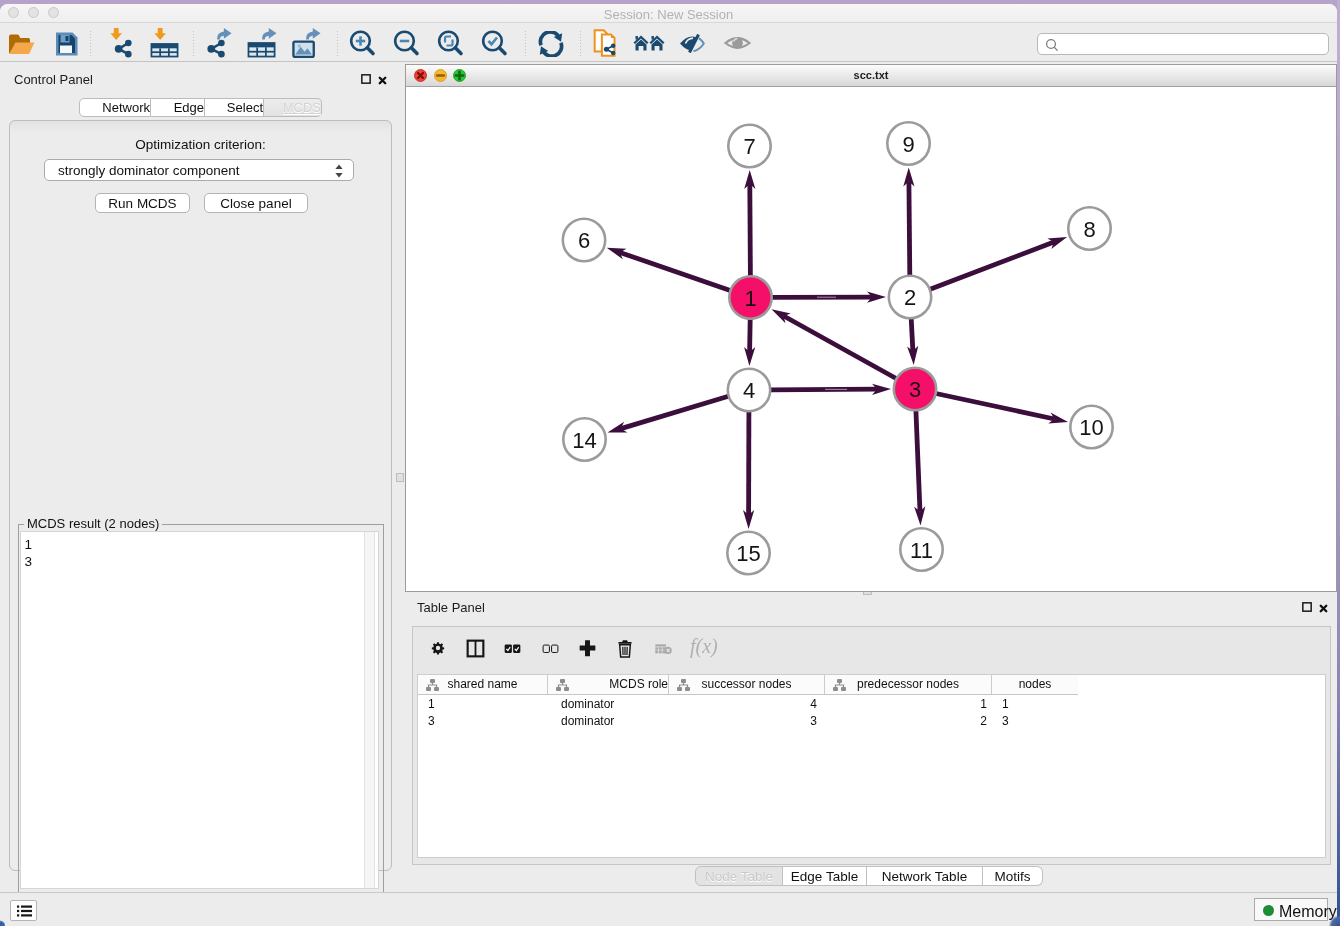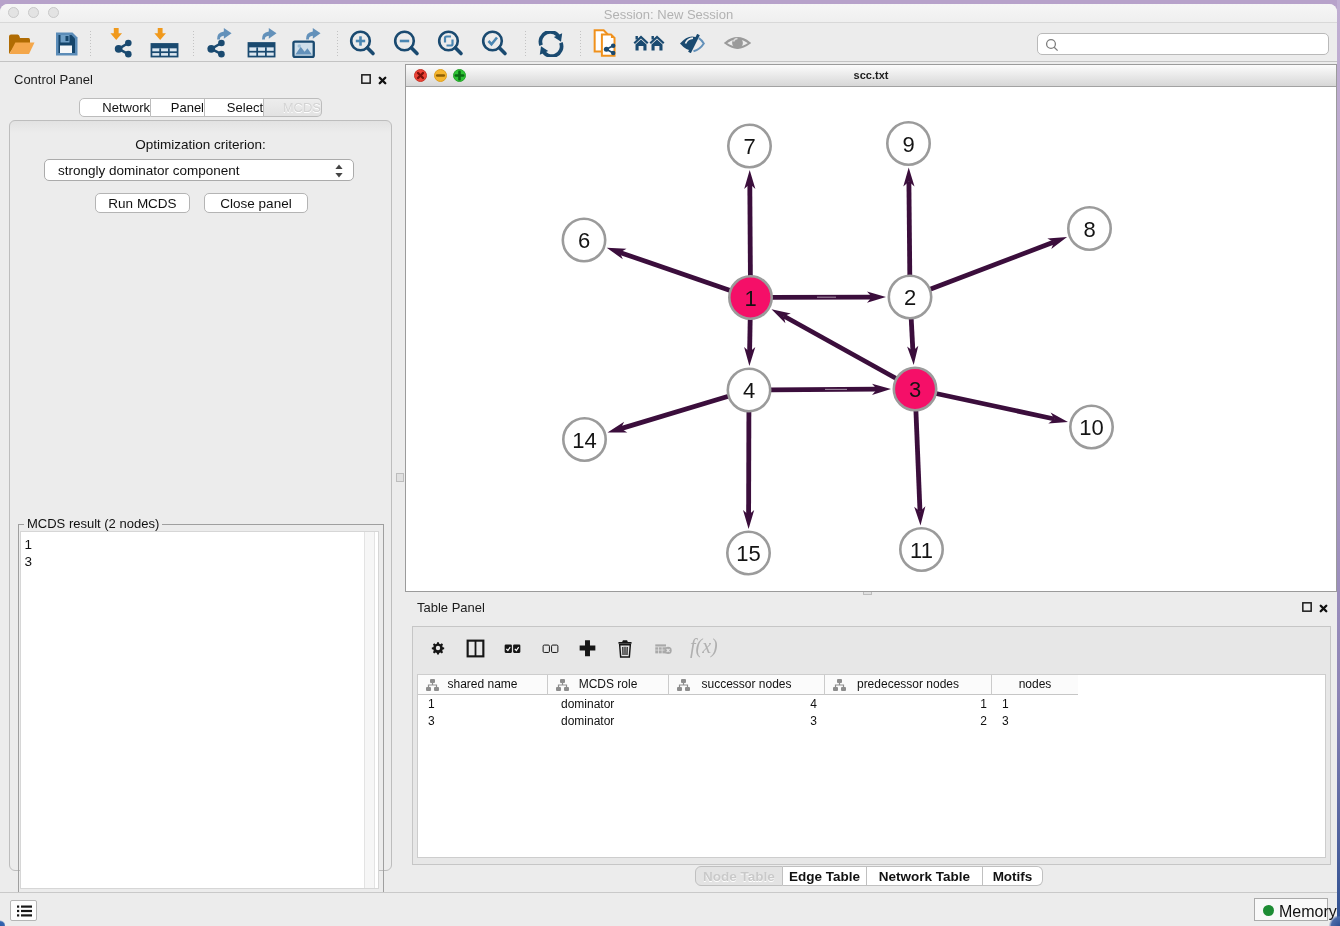--- a/index.html
+++ b/index.html
@@ -14,36 +14,36 @@
   #toolbar { position:absolute; left:0; top:19px; width:100%; height:39px; border-bottom:1px solid #c3c3c3; }
   .ticon { position:absolute; top:5px; }
   .tsep { position:absolute; top:8px; width:1px; height:26px; background:repeating-linear-gradient(#c3c3c3 0 1px, transparent 1px 3px); }
   
   #cpanel { position:absolute; left:0; top:58px; width:392px; height:827px; background:#ececec; }
   #cpanel-h { position:absolute; left:14px; top:10px; font-size:13px; color:#1c1c1c; }
   .tabrow { position:absolute; display:flex; }
   .tab { height:19px; font-size:13px; color:#111; background:#fff; border:1px solid #bcbcbc; border-left:none; text-align:right; line-height:18px; }
   .tab.first { border-left:1px solid #bcbcbc; border-radius:5px 0 0 5px; }
   .tab.last { border-radius:0 5px 5px 0; }
-  .tab.sel { background:linear-gradient(#ededed,#e2e2e2); color:#d3d3d3; text-shadow:0 1px 0 #fff; }
+  .tab.sel { background:linear-gradient(#ededed,#e2e2e2); color:#d3d3d3; text-shadow:0 1px 0 #fff;text-decoration:underline; }
   #cp-content { position:absolute; left:9px; top:58px; width:383px; height:751px; background:linear-gradient(#e2e2e2 0px, #ececec 12px); border:1px solid #bdbdbd; border-radius:6px; }
   .btn { position:absolute; background:#fff; border:1px solid #b4b4b4; border-radius:5px; font-size:13.5px; color:#111; text-align:center; }
   
   #netwin { position:absolute; left:405px; top:60px; width:932px; height:528px; border:1px solid #9b9b9b; background:#fff; }
   #nettitle { position:absolute; left:0; top:0; width:100%; height:22px; background:linear-gradient(#fcfcfc,#d7d7d7); border-bottom:1px solid #a2a2a2; }
   .wb { position:absolute; top:4px; width:13px; height:13px; border-radius:50%; }
   
   #tpanel { position:absolute; left:405px; top:593px; width:932px; height:292px; background:#ececec; }
   #tbox { position:absolute; left:7px; top:29px; width:919px; height:239px; border:1px solid #c6c6c6; background:#e7e7e7; }
   #ttable { position:absolute; left:4px; top:47px; width:909px; height:184px; background:#fff; border:1px solid #cdcdcd; }
   .th { position:absolute; top:0; height:20px; border-right:1px solid #cbcbcb; border-bottom:1px solid #c6c6c6; font-size:12px; color:#111; background:#fbfbfb; text-align:center; line-height:19px; }
   .hicon { position:absolute; left:8px; top:4px; width:13px; height:12px; }
   .trow { position:absolute; left:0; width:100%; height:17px; font-size:12px; color:#111; }
   .trow span { position:absolute; top:1px; }
-  .btab { height:20px; font-size:13.5px; color:#111; background:#fff; border:1px solid #c0c0c0; border-left:none; text-align:center; line-height:19px;font-weight:bold; }
+  .btab { height:20px; font-size:13.5px; color:#111; background:#fff; border:1px solid #c0c0c0; border-left:none; text-align:center; line-height:19px; }
   
   #status { position:absolute; left:0; top:888px; width:1337px; height:33px; border-top:1px solid #c9c9c9; background:#ececec; }
 </style>
 </head>
 <body>
 <div id="app">
   <div id="titlebar">
     <div class="tl" style="left:8px;"></div>
     <div class="tl" style="left:28px;"></div>
     <div class="tl" style="left:48px;"></div>
@@ -219,21 +219,21 @@
       <rect x="1" y="1" width="10" height="10" fill="none" stroke="#1a1a1a" stroke-width="1.8"></rect>
     </svg>
     <svg style="position:absolute; left:378px; top:14px;" width="9" height="9" viewBox="0 0 13 13">
       <g stroke="#111" stroke-width="3.4" stroke-linecap="round">
           <line x1="2.5" y1="2.5" x2="10.5" y2="10.5"></line>
           <line x1="10.5" y1="2.5" x2="2.5" y2="10.5"></line>
         </g>
     </svg>
     <div class="tabrow" style="left:79px; top:36px;">
       <div class="tab first" style="width:72px;">Network</div>
-      <div class="tab" style="width:54px;">Panel</div>
+      <div class="tab" style="width:54px;">Edge</div>
       <div class="tab" style="width:59px;">Select</div>
       <div class="tab last sel" style="width:58px;">MCDS</div>
     </div>
     <div id="cp-content">
       <div style="position:absolute; left:0; top:16px; width:100%; text-align:center; font-size:13.5px; color:#111;">Optimization criterion:</div>
       <div style="position:absolute; left:34px; top:38px; width:310px; height:22px; background:#fff; border:1px solid #ababab; border-radius:5px;">
         <div style="position:absolute; left:13px; top:3px; font-size:13.5px; color:#111;">strongly dominator component</div>
         <svg style="position:absolute; right:9px; top:4px;" width="10" height="14" viewBox="0 0 10 14">
           <path d="M5 0.5 L8.6 5 H1.4 Z" fill="#444"></path>
           <path d="M5 13.5 L1.4 9 h7.2 Z" fill="#444"></path>
@@ -415,21 +415,21 @@
         <div class="th" style="left:0; width:130px;"><svg class="hicon" viewBox="0 0 13 12">
               <g fill="#8d8d8d">
                 <rect x="4" y="0" width="5" height="4" rx="1"></rect>
                 <rect x="0" y="8" width="5" height="4" rx="1"></rect>
                 <rect x="8" y="8" width="5" height="4" rx="1"></rect>
               </g>
               <g stroke="#8d8d8d" stroke-width="1.2" fill="none">
                 <path d="M6.5 4 v2 M2.5 8 v-2 h8 v2"></path>
               </g>
             </svg><span>shared name</span></div>
-        <div class="th" style="left:130px; width:121px;"><svg class="hicon" viewBox="0 0 13 12">
+        <div class="th" style="left:130px; width:121px;text-align:right;"><svg class="hicon" viewBox="0 0 13 12">
               <g fill="#8d8d8d">
                 <rect x="4" y="0" width="5" height="4" rx="1"></rect>
                 <rect x="0" y="8" width="5" height="4" rx="1"></rect>
                 <rect x="8" y="8" width="5" height="4" rx="1"></rect>
               </g>
               <g stroke="#8d8d8d" stroke-width="1.2" fill="none">
                 <path d="M6.5 4 v2 M2.5 8 v-2 h8 v2"></path>
               </g>
             </svg><span>MCDS role</span></div>
         <div class="th" style="left:251px; width:156px;"><svg class="hicon" viewBox="0 0 13 12">

